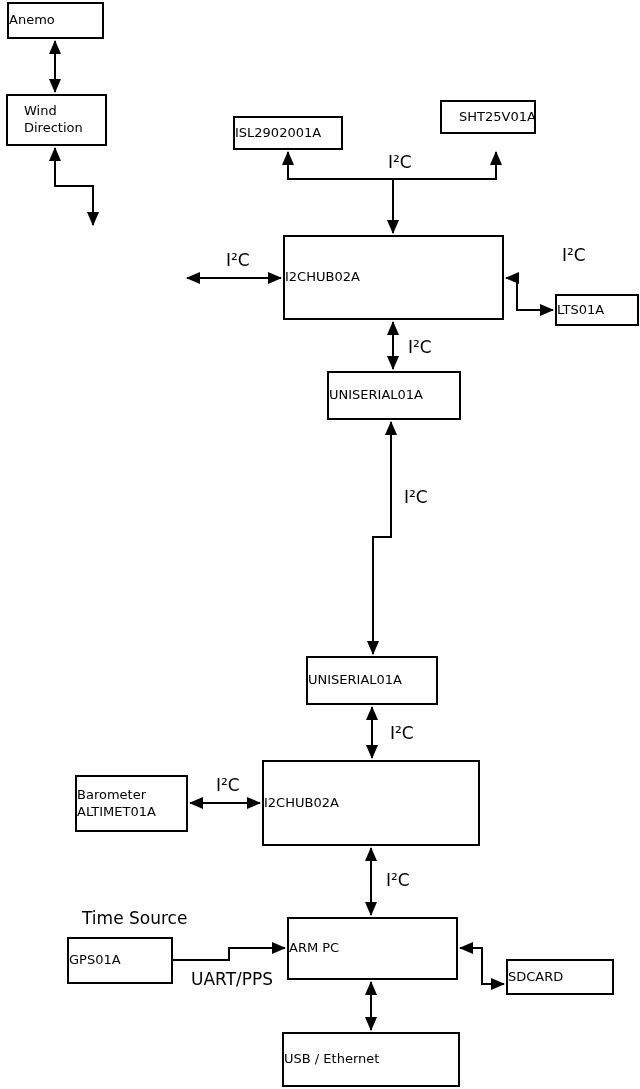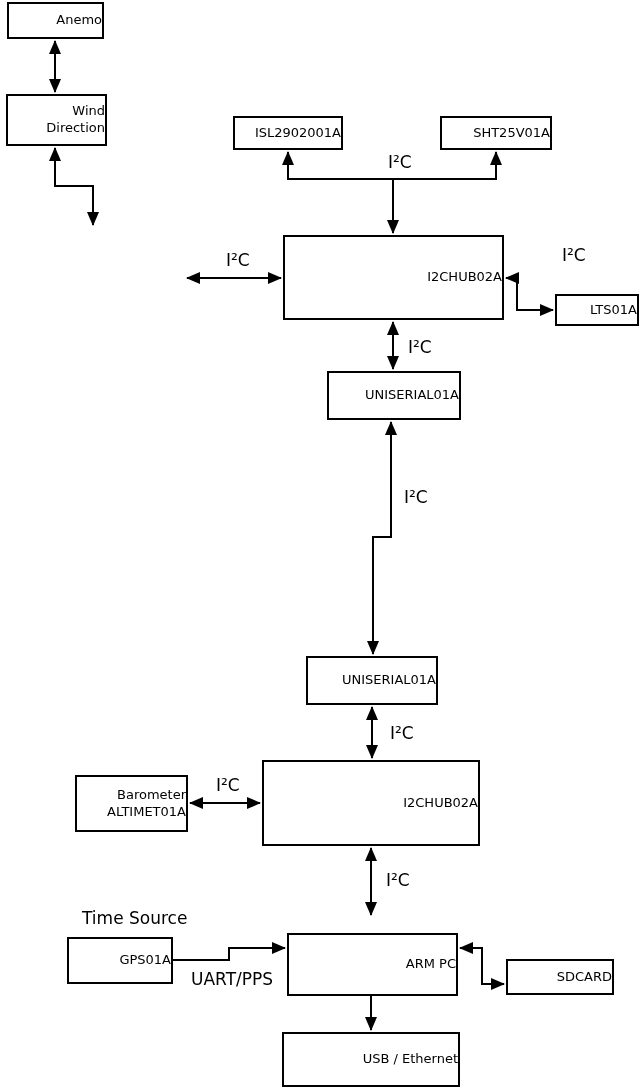--- a/index.html
+++ b/index.html
@@ -28,21 +28,21 @@
     stroke-width: 2;
     fill: none;
   }
   .node {
     position: absolute;
     box-sizing: border-box;
     border: 2px solid #000000;
     background: #ffffff;
     display: flex;
     flex-direction: column;
-    align-items: flex-end;
+    align-items: flex-start;
     justify-content: center;
     text-align: center;
     font-size: 13px;
     line-height: 1.3;
     white-space: nowrap;
   }
   .edge-label {
     position: absolute;
     font-size: 17px;
     line-height: 1;
@@ -97,21 +97,21 @@
   <div class="node" style="left:6px; top:94px; width:101px; height:52px;padding-left:16px;">
     <span>Wind</span>
     <span>Direction</span>
   </div>
 
 
   <div class="node" style="left:233px; top:116px; width:110px; height:34px;">
     <span>ISL2902001A</span>
   </div>
 
-  <div class="node" style="left:440px; top:116px; width:112px; height:34px;">
+  <div class="node" style="left:440px; top:100px; width:96px; height:34px;padding-left:17px;">
     <span>SHT25V01A</span>
   </div>
 
   <div class="node" style="left:283px; top:235px; width:221px; height:85px;">
     <span>I2CHUB02A</span>
   </div>
 
   <div class="node" style="left:555px; top:294px; width:84px; height:32px;">
     <span>LTS01A</span>
   </div>
@@ -130,21 +130,21 @@
 
   <div class="node" style="left:75px; top:775px; width:113px; height:57px;">
     <span>Barometer</span>
     <span>ALTIMET01A</span>
   </div>
 
   <div class="node" style="left:67px; top:937px; width:106px; height:47px;">
     <span>GPS01A</span>
   </div>
 
-  <div class="node" style="left:287px; top:917px; width:171px; height:63px;margin-top:16px;">
+  <div class="node" style="left:287px; top:917px; width:171px; height:63px;">
     <span>ARM PC</span>
   </div>
 
   <div class="node" style="left:506px; top:959px; width:108px; height:36px;">
     <span>SDCARD</span>
   </div>
 
   <div class="node" style="left:282px; top:1032px; width:178px; height:55px;">
     <span>USB / Ethernet</span>
   </div>

